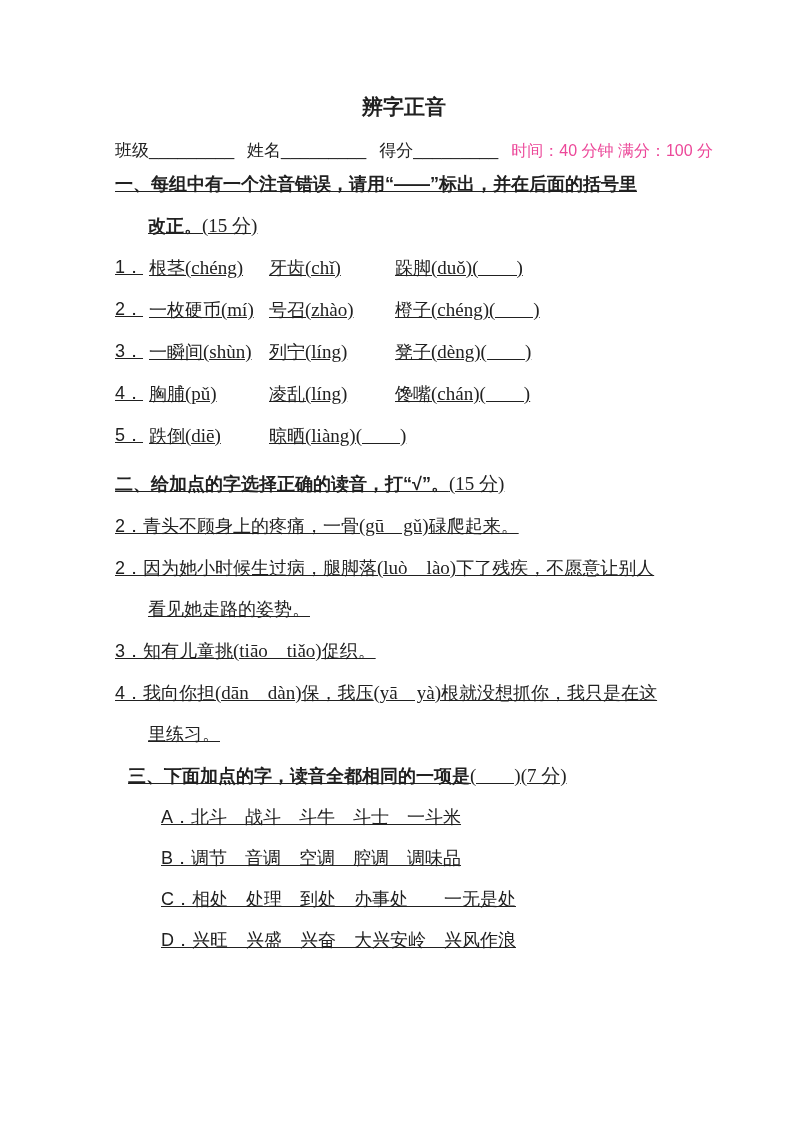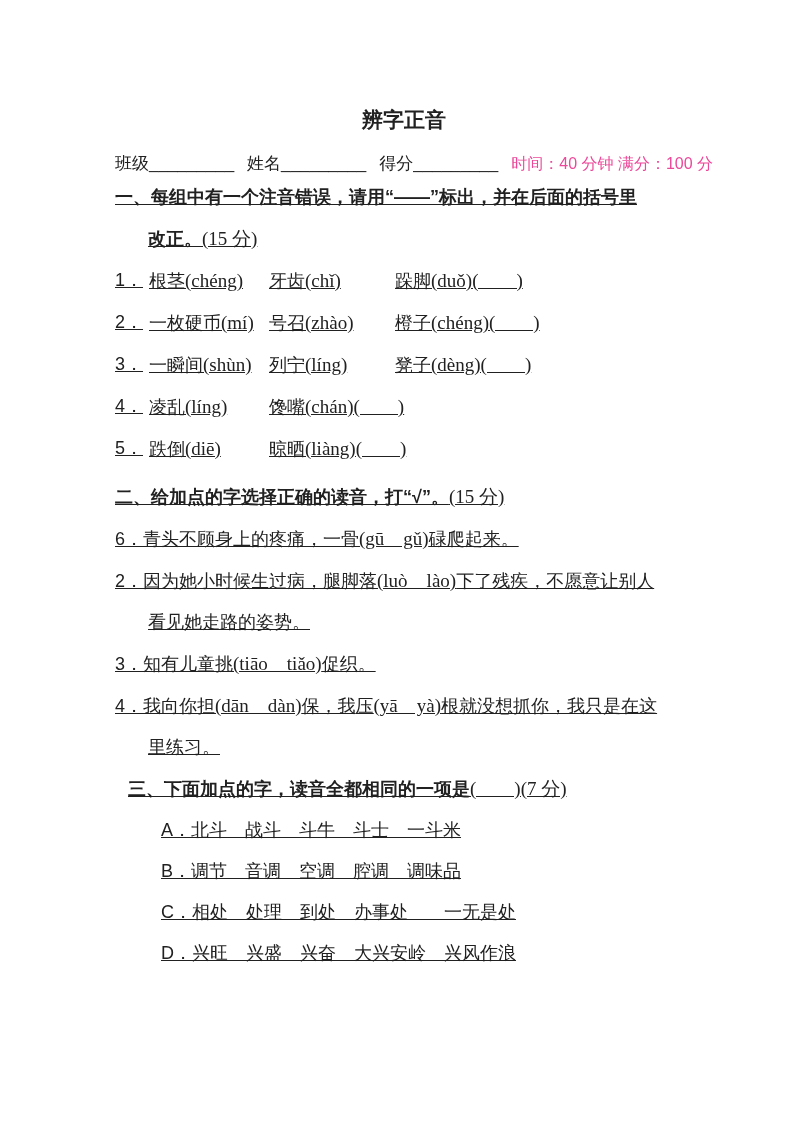--- a/index.html
+++ b/index.html
@@ -4,21 +4,21 @@
 <style>
   html,body{margin:0;padding:0;background:#ffffff;}
   body{
     width:793px;height:1122px;overflow:hidden;
     font-family:"Liberation Sans",sans-serif;
     color:#212121;
   }
   .page{padding:92px 100px 0 115px;box-sizing:border-box;}
   .title{
     font-size:21px;line-height:30px;font-weight:700;
-    text-align:center;margin:13px 0 16px 0;
+    text-align:center;margin:0 0 16px 0;
   }
   .header-row{
     display:flex;align-items:baseline;white-space:pre;
     font-size:17px;line-height:26px;
   }
   .hfield{margin-right:13px;}
   .exam-info{margin-left:auto;font-size:16px;}
   .line{font-size:18px;line-height:41px;white-space:pre;text-decoration:underline;}
   .line.cols{
     display:grid;
@@ -43,26 +43,26 @@
     <span class="exam-info" style="color: #ec4899;">时间：40 分钟 满分：100 分</span>
   </div>
 
   <div id="content">
       <section>
         <div class="line bold"><span>一、每组中有一个注音错误，请用“——”标出，并在后面的括号里</span></div>
         <div class="line bold ind"><span>改正。</span><span class="py">(15 分)</span></div>
         <div class="line cols"><span>1．</span><span><span>根</span><span class="e">茎</span><span class="py">(chéng)</span></span><span><span>牙</span><span class="e">齿</span><span class="py">(chǐ)</span></span><span><span class="e">跺</span><span>脚</span><span class="py">(duǒ)(　　)</span></span></div>
         <div class="line cols"><span>2．</span><span><span>一</span><span class="e">枚</span><span>硬币</span><span class="py">(mí)</span></span><span><span>号</span><span class="e">召</span><span class="py">(zhào)</span></span><span><span class="e">橙</span><span>子</span><span class="py">(chéng)(　　)</span></span></div>
         <div class="line cols"><span>3．</span><span><span>一</span><span class="e">瞬</span><span>间</span><span class="py">(shùn)</span></span><span><span>列</span><span class="e">宁</span><span class="py">(líng)</span></span><span><span class="e">凳</span><span>子</span><span class="py">(dèng)(　　)</span></span></div>
-        <div class="line cols"><span>4．</span><span><span class="e">凌</span><span>乱</span><span class="py">(líng)</span></span><span><span class="e">馋</span><span>嘴</span><span class="py">(chán)(　　)</span></span></div>
+        <div class="line cols"><span>4．</span><span><span>胸</span><span class="e">脯</span><span class="py">(pǔ)</span></span><span><span class="e">凌</span><span>乱</span><span class="py">(líng)</span></span><span><span class="e">馋</span><span>嘴</span><span class="py">(chán)(　　)</span></span></div>
         <div class="line cols"><span>5．</span><span><span class="e">跌</span><span>倒</span><span class="py">(diē)</span></span><span><span class="e">晾</span><span>晒</span><span class="py">(liàng)(　　)</span></span></div>
       </section>
       <section>
         <div class="line bold"><span>二、给加点的字选择正确的读音，打“√”。</span><span class="py">(15 分)</span></div>
-        <div class="line"><span>6．青头不顾身上的疼痛，一</span><span class="e">骨</span><span class="py">(gū　gǔ)</span><span>碌爬起来。</span></div>
+        <div class="line"><span>2．青头不顾身上的疼痛，一</span><span class="e">骨</span><span class="py">(gū　gǔ)</span><span>碌爬起来。</span></div>
         <div class="line"><span>2．因为她小时候生过病，腿脚</span><span class="e">落</span><span class="py">(luò　lào)</span><span>下了残疾，不愿意让别人</span></div>
         <div class="line ind"><span>看见她走路的姿势。</span></div>
         <div class="line"><span>3．知有儿童</span><span class="e">挑</span><span class="py">(tiāo　tiǎo)</span><span>促织。</span></div>
         <div class="line"><span>4．我向你</span><span class="e">担</span><span class="py">(dān　dàn)</span><span>保，我</span><span class="e">压</span><span class="py">(yā　yà)</span><span>根就没想抓你，我只是在这</span></div>
         <div class="line ind"><span>里练习。</span></div>
       </section>
       <section>
         <div class="line bold"><span>三、下面加点的字，读音全都相同的一项是</span><span class="py">(　　)(7 分)</span></div>
         <div class="line ind"><span>A．北</span><span class="e">斗</span><span>　战</span><span class="e">斗</span><span>　</span><span class="e">斗</span><span>牛　</span><span class="e">斗</span><span>士　一</span><span class="e">斗</span><span>米</span></div>
         <div class="line ind"><span>B．</span><span class="e">调</span><span>节　音</span><span class="e">调</span><span>　空</span><span class="e">调</span><span>　腔</span><span class="e">调</span><span>　</span><span class="e">调</span><span>味品</span></div>

